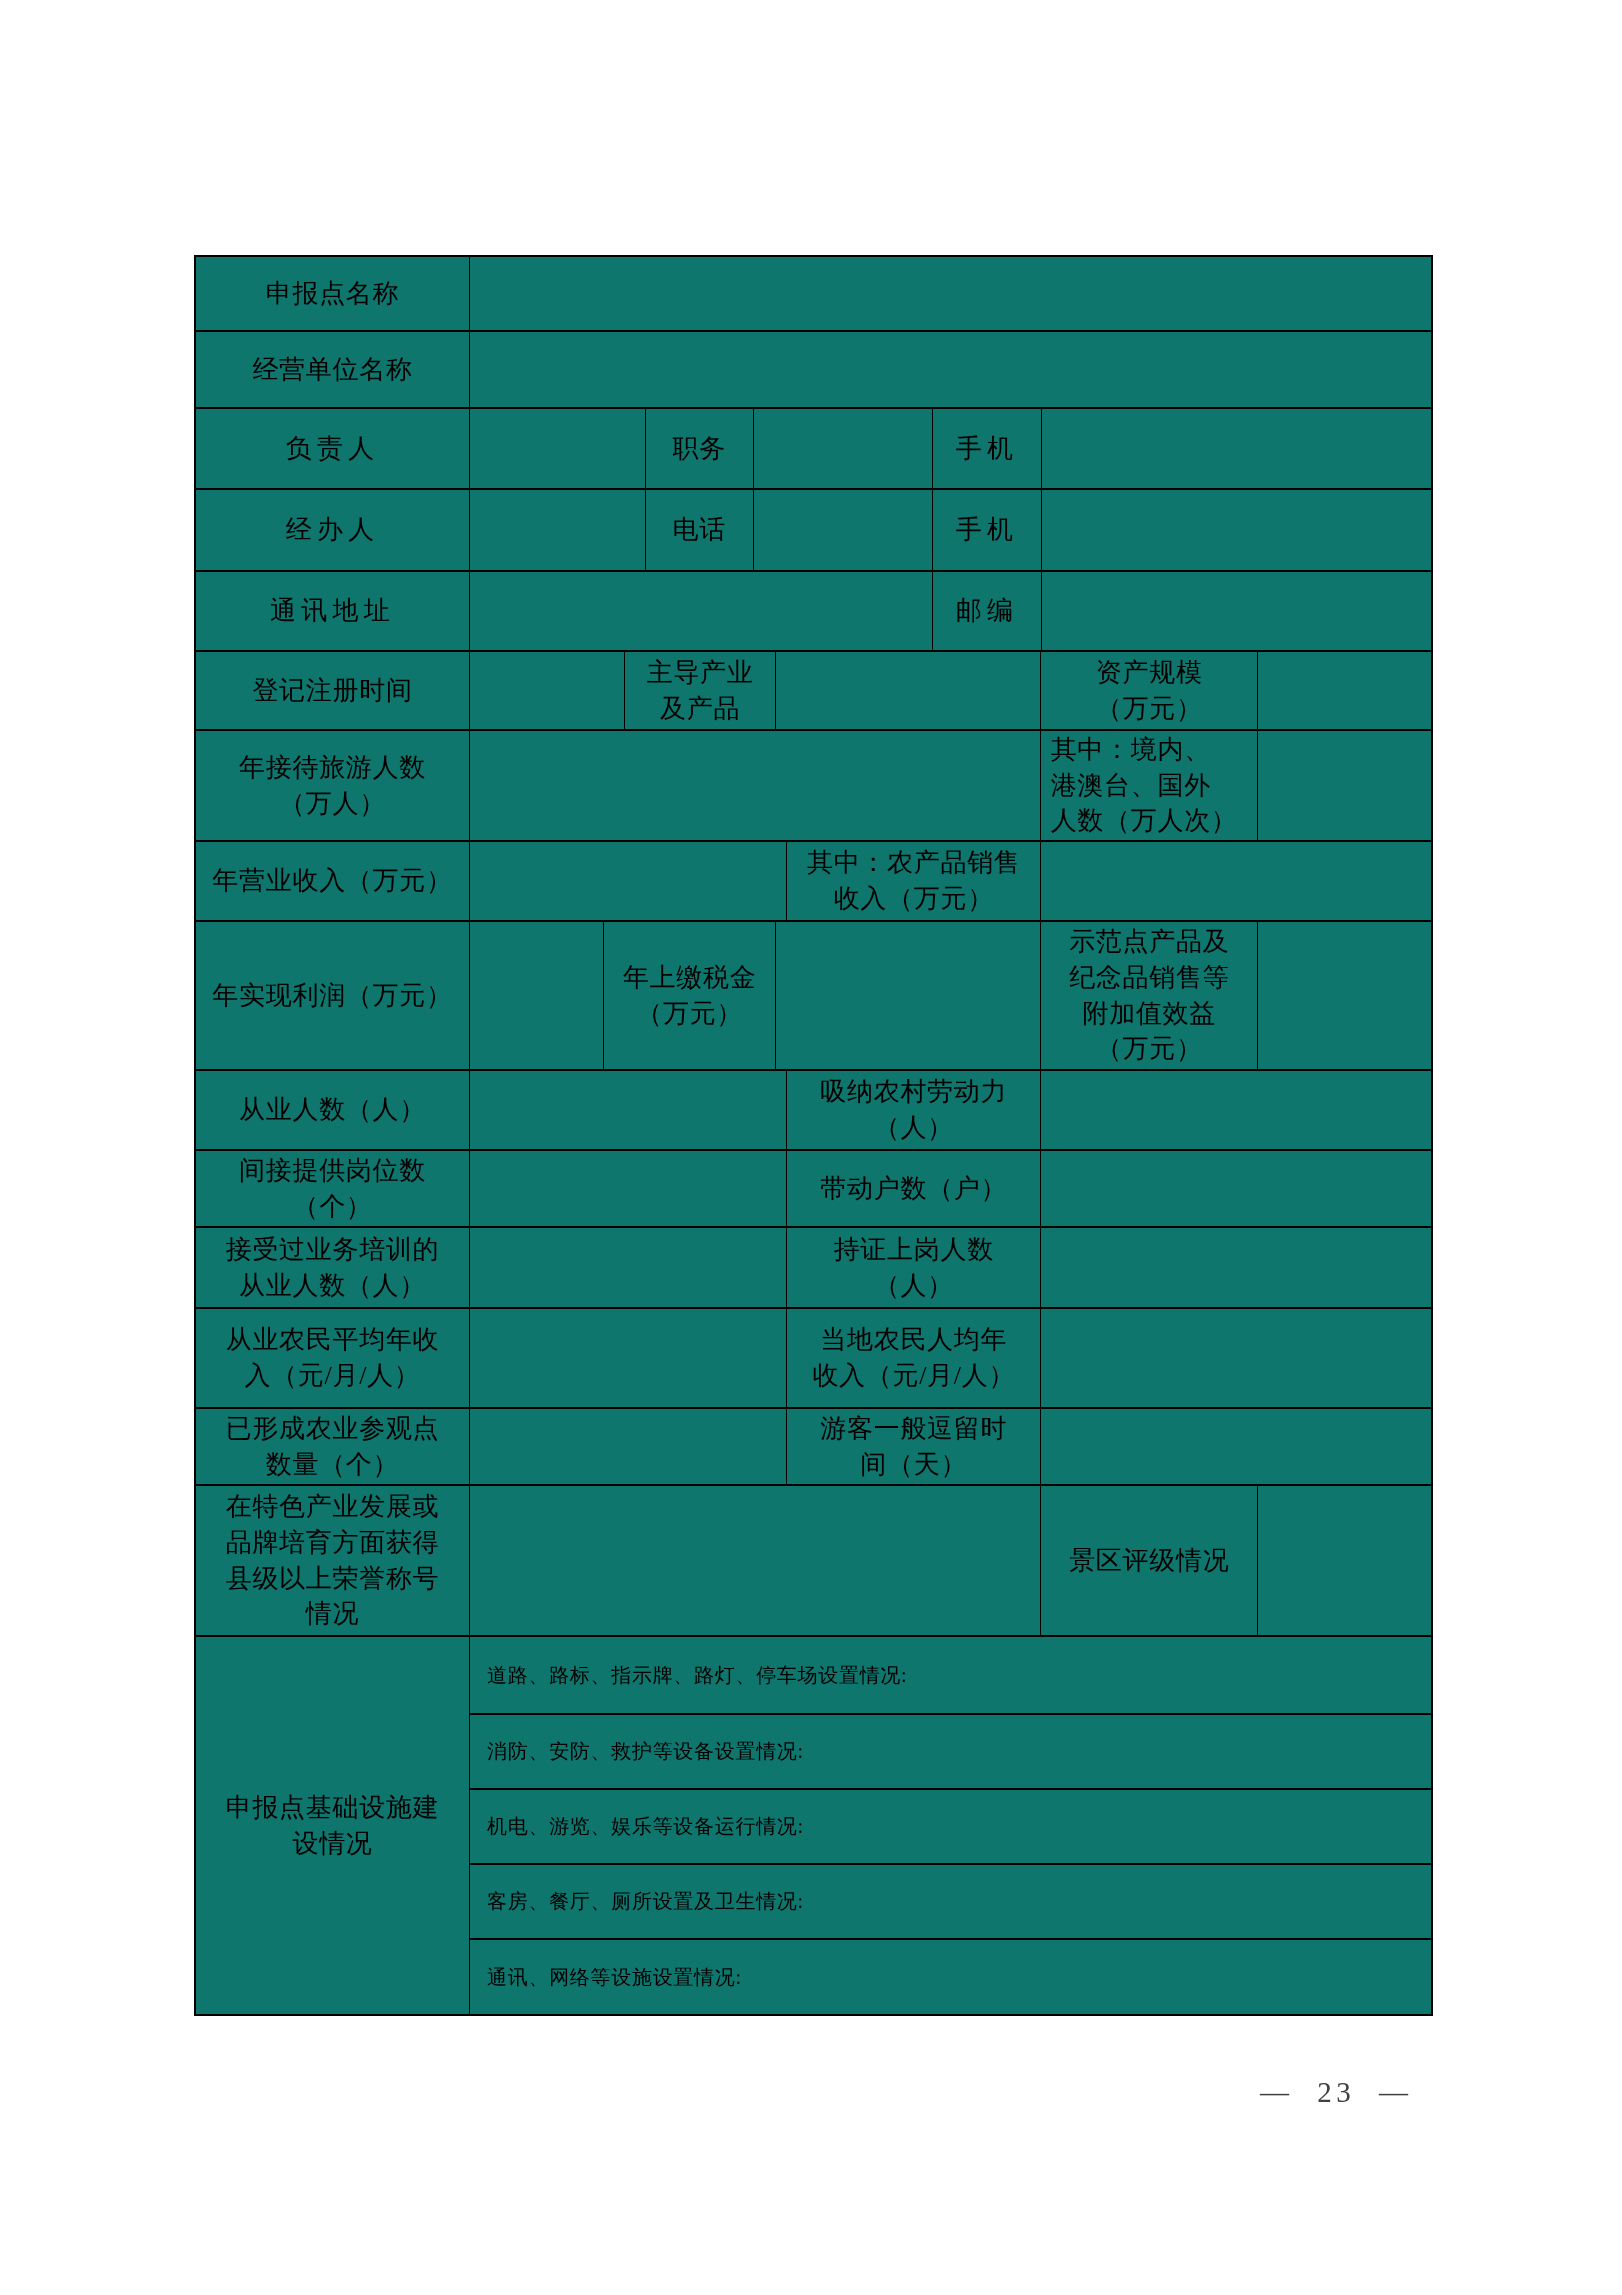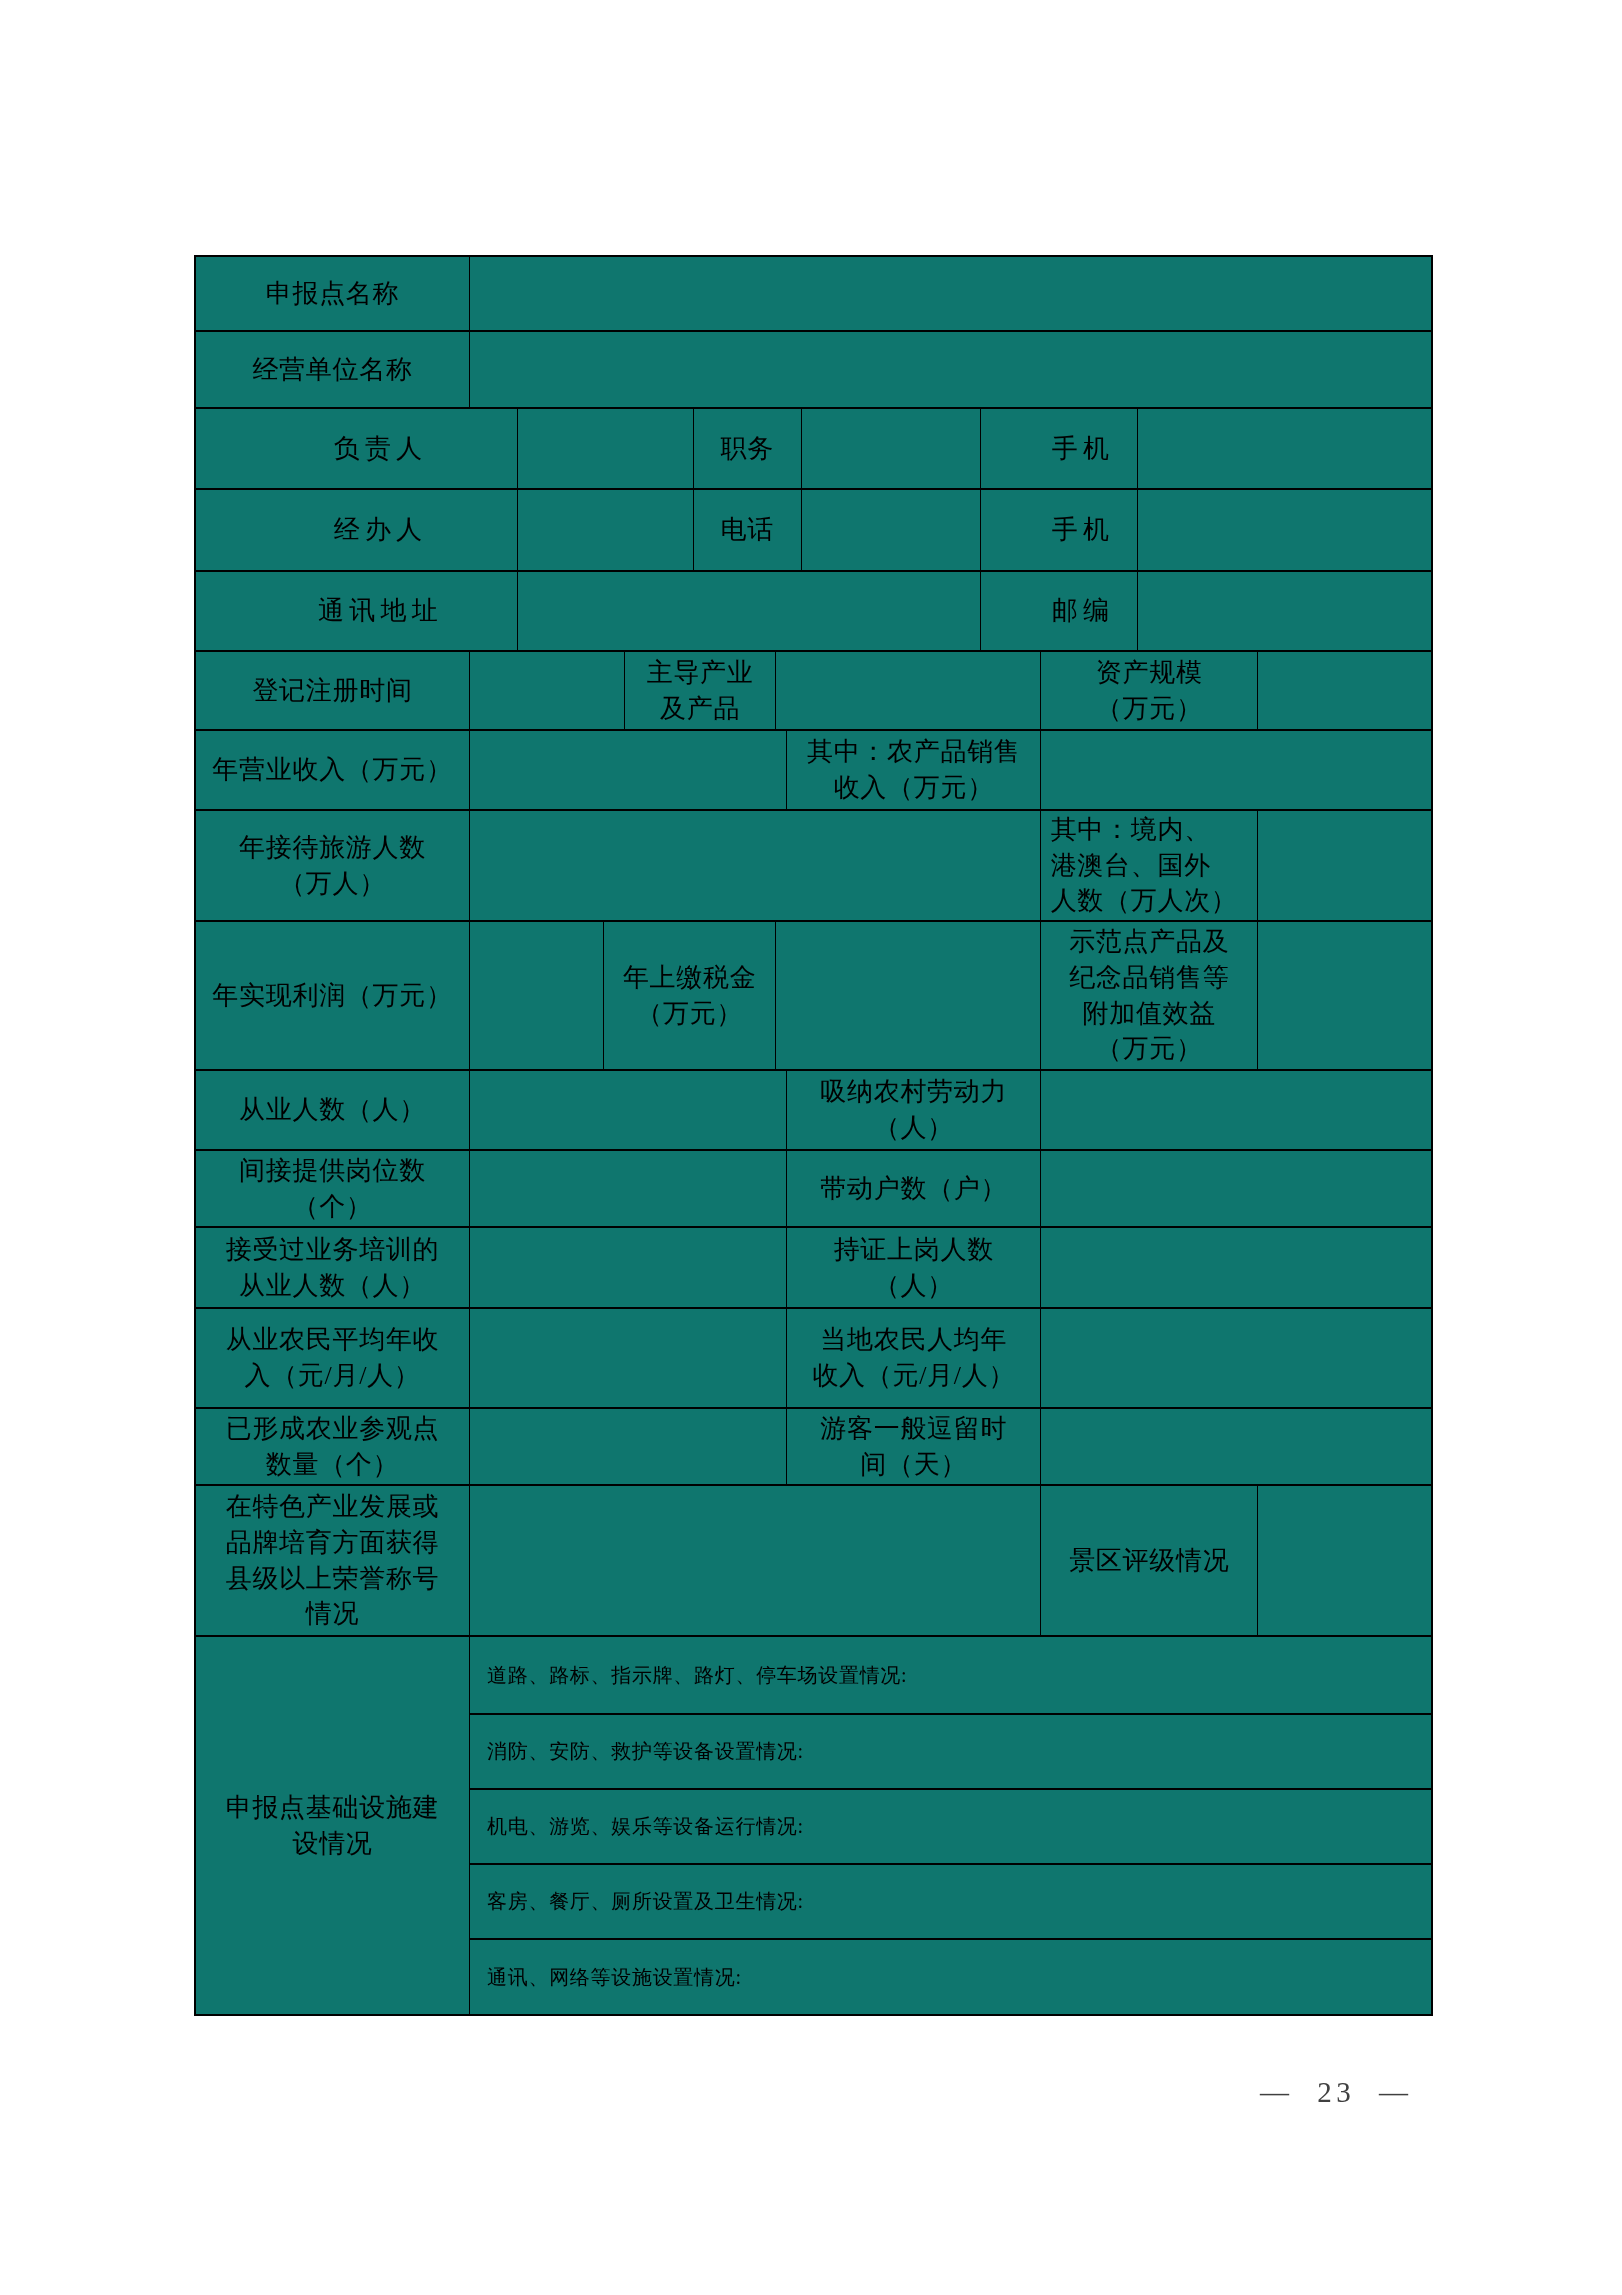--- a/index.html
+++ b/index.html
@@ -19,21 +19,21 @@
   .row.last{border-bottom:none;}
   .cell{
     border-right:1.3px solid #000;box-sizing:border-box;
     display:flex;align-items:center;justify-content:center;
     text-align:center;white-space:pre-line;
     font-size:26px;line-height:1.38;letter-spacing:0.7px;
     padding:1.3px 3.9px;
   }
   .cell.end{border-right:none;}
   .cell.ta-left{justify-content:flex-start;text-align:left;padding-left:9.2px;}
-  .sp{letter-spacing:5.2px;margin-left:48px;}
+  .sp{letter-spacing:5.2px;}
   
   .section-right{display:flex;flex-direction:column;box-sizing:border-box;}
   .subrow{
     border-bottom:2.6px solid #000;box-sizing:border-box;
     display:flex;align-items:center;
     font-size:20px;letter-spacing:0.7px;
     padding-left:17px;white-space:pre-line;text-align:left;
   }
   .subrow.last{border-bottom:none;}
   .page-number{
@@ -87,35 +87,35 @@
       <div class="cell" style="width:22.19%">登记注册时间</div>
       <div class="cell" style="width:12.57%"></div>
       <div class="cell" style="width:12.20%">主导产业
 及产品</div>
       <div class="cell" style="width:21.50%"></div>
       <div class="cell" style="width:17.54%">资产规模
 （万元）</div>
       <div class="cell end" style="flex:1"></div>
     </div>
 
-    <div class="row" style="height:80px;">
-      <div class="cell" style="width:22.19%">年营业收入（万元）</div>
-      <div class="cell" style="width:25.67%"></div>
-      <div class="cell" style="width:20.60%">其中：农产品销售
-收入（万元）</div>
-      <div class="cell end" style="flex:1"></div>
-    </div>
-
     <div class="row" style="height:111px;">
       <div class="cell" style="width:22.19%">年接待旅游人数
 （万人）</div>
       <div class="cell" style="width:46.27%"></div>
       <div class="cell ta-left" style="width:17.54%">其中：境内、
 港澳台、国外
 人数（万人次）</div>
+      <div class="cell end" style="flex:1"></div>
+    </div>
+
+    <div class="row" style="height:80px;">
+      <div class="cell" style="width:22.19%">年营业收入（万元）</div>
+      <div class="cell" style="width:25.67%"></div>
+      <div class="cell" style="width:20.60%">其中：农产品销售
+收入（万元）</div>
       <div class="cell end" style="flex:1"></div>
     </div>
 
     <div class="row" style="height:149px;">
       <div class="cell" style="width:22.19%">年实现利润（万元）</div>
       <div class="cell" style="width:10.88%"></div>
       <div class="cell" style="width:13.89%">年上缴税金
 （万元）</div>
       <div class="cell" style="width:21.50%"></div>
       <div class="cell" style="width:17.54%">示范点产品及

